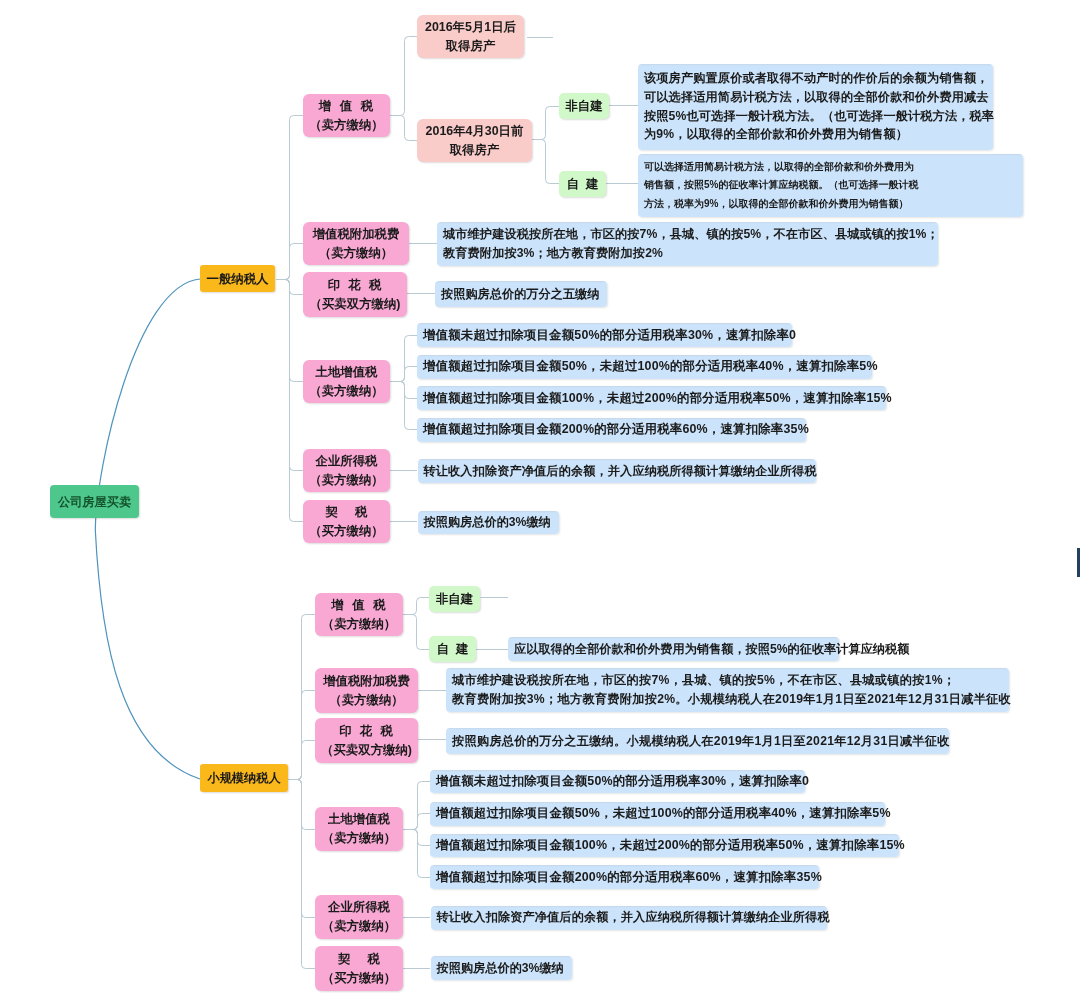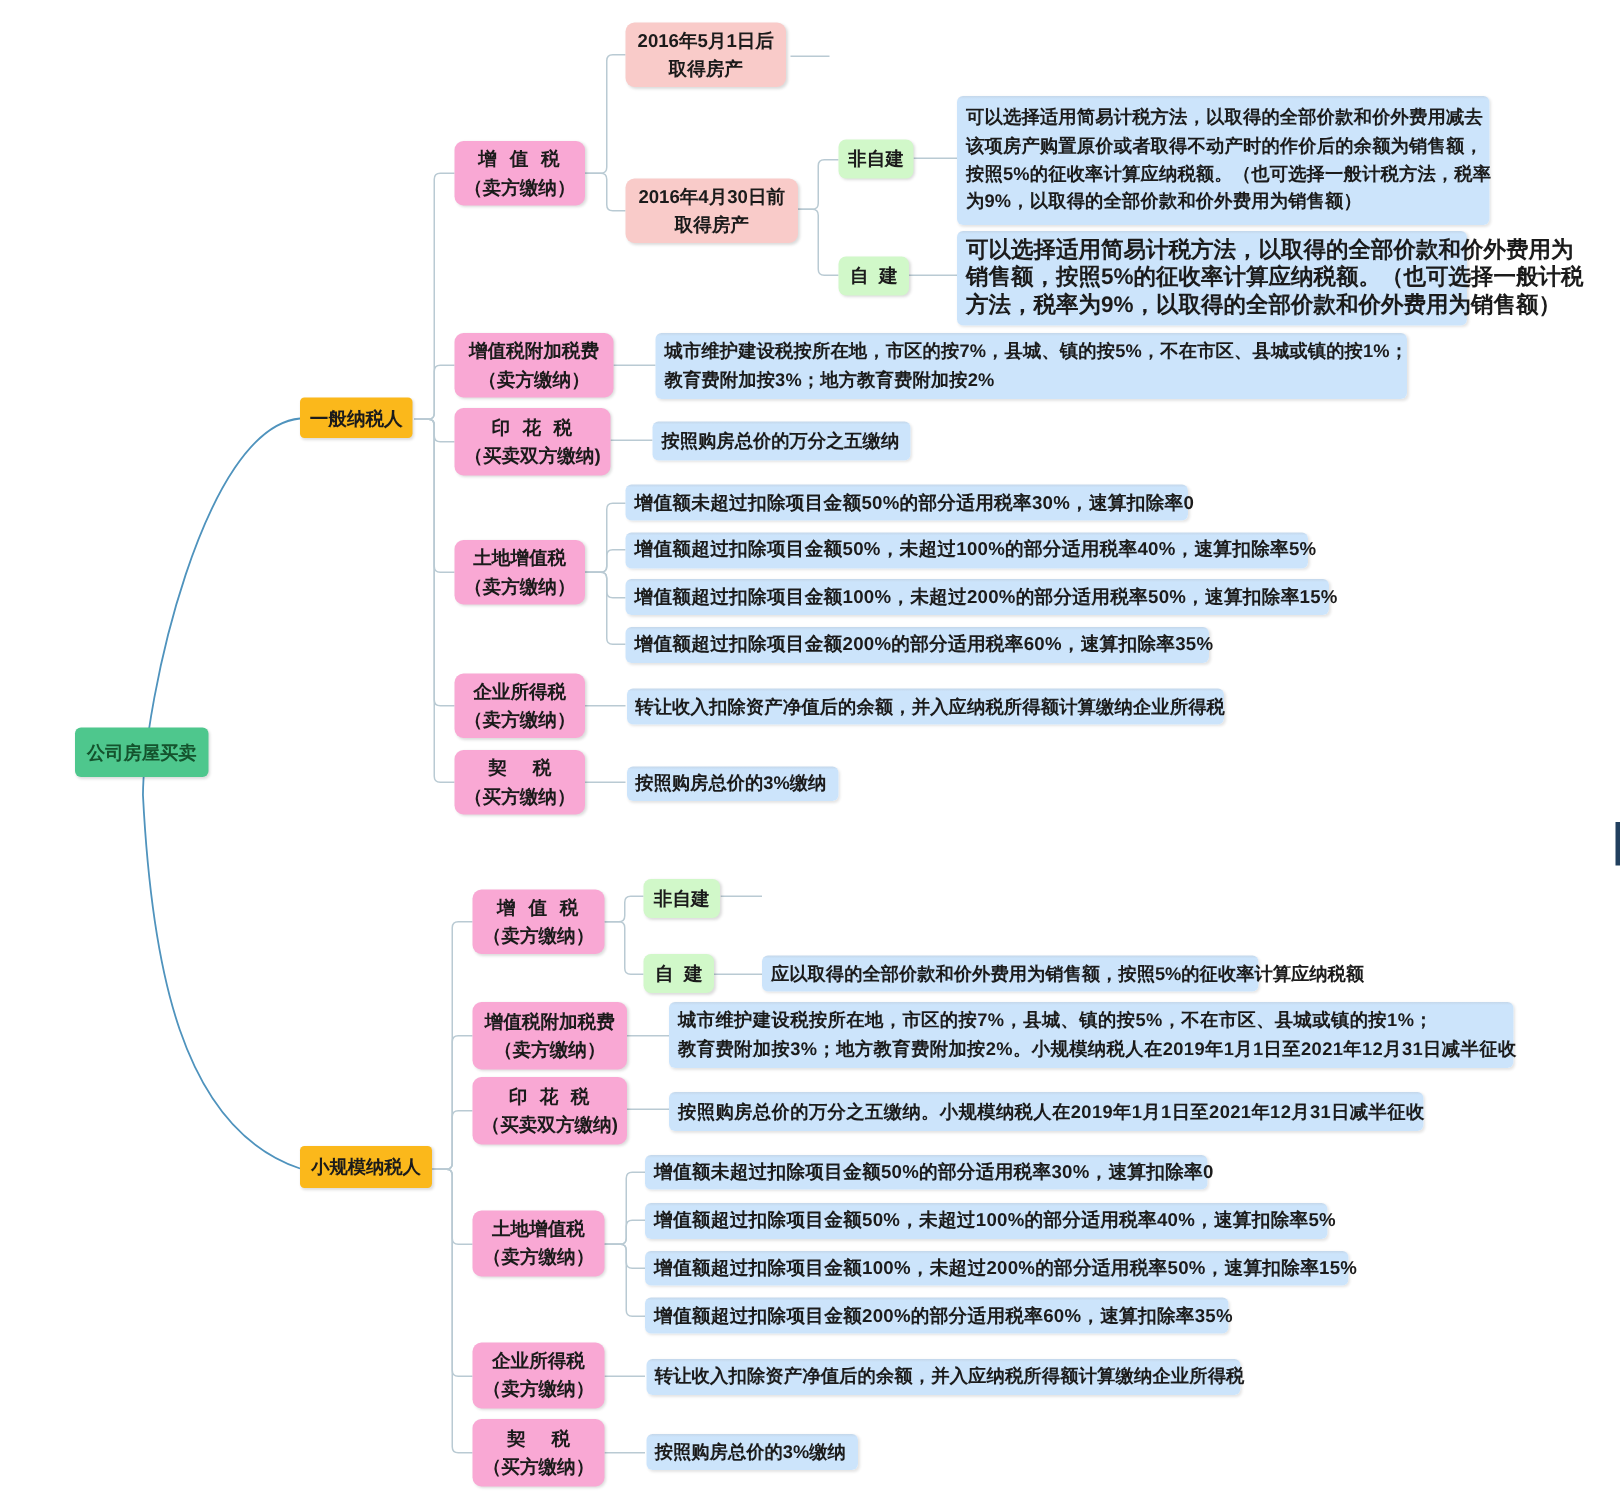--- a/index.html
+++ b/index.html
@@ -124,26 +124,26 @@
     <span class="ln">2016年4月30日前</span>
     <span class="ln">取得房产</span>
   </div>
   <div class="node n-type ctr" style="left:559px;top:93px;width:50px;height:26px;font-size:12.4px;line-height:16px;">
     <span class="ln">非自建</span>
   </div>
   <div class="node n-type ctr" style="left:559px;top:171px;width:47px;height:26px;font-size:12.4px;line-height:16px;">
     <span class="ln">自  建</span>
   </div>
   <div class="node n-note txt" style="left:638px;top:63.5px;width:355px;height:86px;font-size:12.2px;line-height:18.6px;padding-left:6px;letter-spacing:0.12px;">
+    <span class="ln">该项房产购置原价或者取得不动产时的作价后的余额为销售额，</span>
     <span class="ln">可以选择适用简易计税方法，以取得的全部价款和价外费用减去</span>
-    <span class="ln">该项房产购置原价或者取得不动产时的作价后的余额为销售额，</span>
-    <span class="ln">按照5%的征收率计算应纳税额。（也可选择一般计税方法，税率</span>
+    <span class="ln">按照5%也可选择一般计税方法。（也可选择一般计税方法，税率</span>
     <span class="ln">为9%，以取得的全部价款和价外费用为销售额）</span>
   </div>
-  <div class="node n-note txt" style="left:638px;top:154px;width:340px;height:63px;font-size:15px;line-height:18.6px;padding-left:6px;justify-content:center;">
+  <div class="node n-note txt" style="left:638px;top:154px;width:385px;height:63px;font-size:10px;line-height:18.6px;padding-left:6px;justify-content:center;">
     <span class="ln">可以选择适用简易计税方法，以取得的全部价款和价外费用为</span>
     <span class="ln">销售额，按照5%的征收率计算应纳税额。（也可选择一般计税</span>
     <span class="ln">方法，税率为9%，以取得的全部价款和价外费用为销售额）</span>
   </div>
   <div class="node n-note txt" style="left:437px;top:222px;width:501px;height:44px;font-size:12.2px;line-height:18.6px;padding-left:6px;letter-spacing:0.1px;">
     <span class="ln">城市维护建设税按所在地，市区的按7%，县城、镇的按5%，不在市区、县城或镇的按1%；</span>
     <span class="ln">教育费附加按3%；地方教育费附加按2%</span>
   </div>
   <div class="node n-note txt" style="left:435px;top:281px;width:172px;height:26px;font-size:12.2px;line-height:18.6px;padding-left:6px;text-align:center;">
     <span class="ln">按照购房总价的万分之五缴纳</span>

